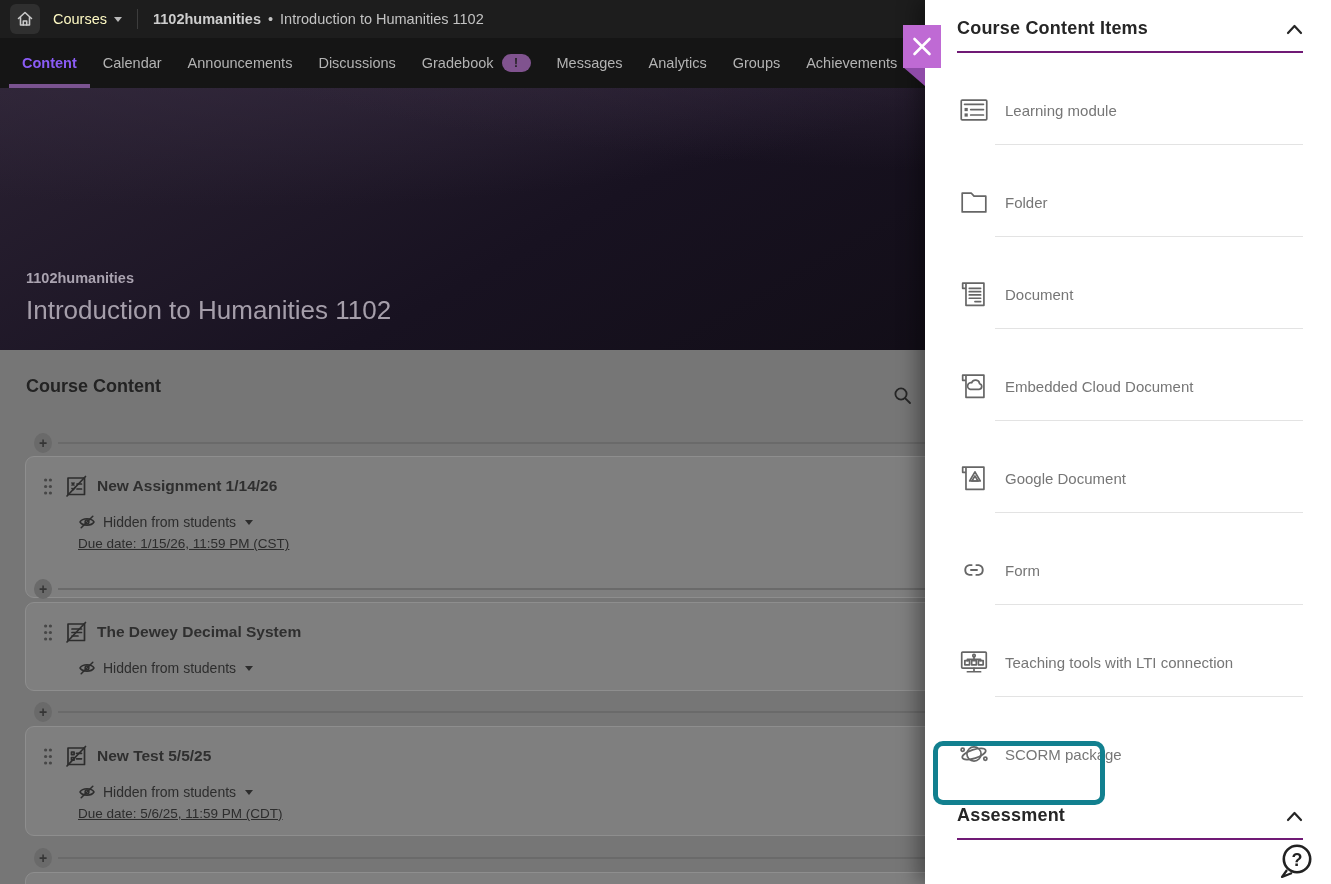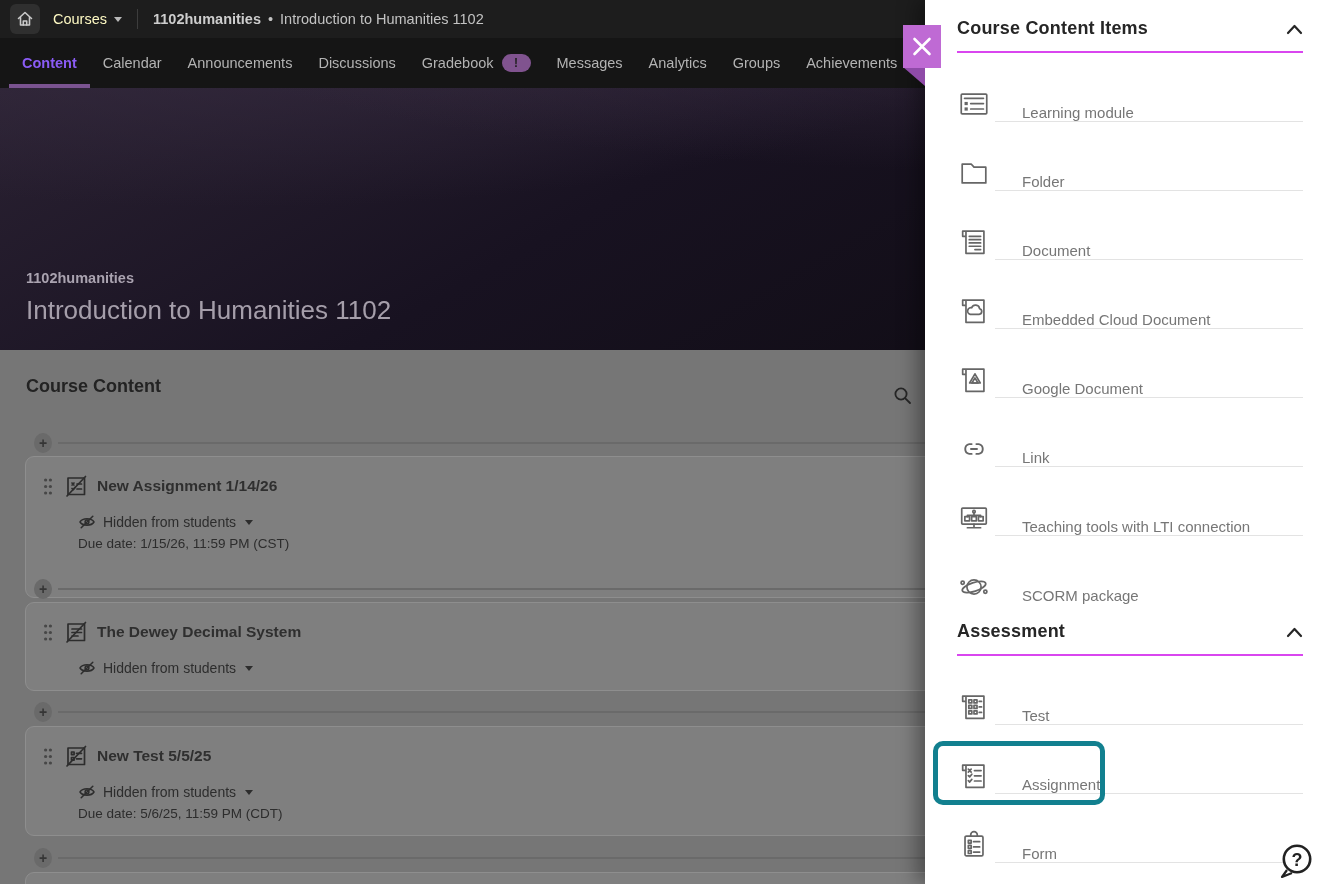--- a/index.html
+++ b/index.html
@@ -51,31 +51,31 @@
   .addline .rule{flex:1;height:1.5px;background:#6a6a6a;margin-left:6px;}
   .card{position:absolute;left:25px;width:1281px;background:#7f7f7f;border:1px solid #8e8e8e;
         border-radius:9px;padding:17px 18px 0 17px;box-sizing:border-box;}
   .crow1{display:flex;align-items:center;}
   .hnd{margin-right:11px;display:flex;}
   .cicon{margin-right:9px;display:flex;}
   .ctitle{font-size:15.5px;font-weight:700;color:#2f2f2f;}
   .crow2{display:flex;align-items:center;margin:15px 0 0 35px;gap:7px;font-size:14px;color:#2d2d2d;}
   .crow2 .caret-dn2{width:0;height:0;border-left:4px solid transparent;border-right:4px solid transparent;
             border-top:5px solid #2d2d2d;margin-left:2px;}
-  .crow3{margin:5px 0 0 35px;font-size:13.5px;color:#2d2d2d;}
+  .crow3{margin:5px 0 0 35px;font-size:13.5px;color:#2d2d2d;text-decoration:underline;}
 
   
   .panel{position:absolute;left:925px;top:0;width:406px;height:884px;background:#ffffff;
          box-shadow:-8px 0 18px rgba(0,0,0,.35);z-index:2;}
   .panel-inner{padding:18px 28px 0 32px;}
   .phead{display:flex;justify-content:space-between;align-items:center;
-         border-bottom:2px solid #d946ef;padding-bottom:12px;}
+         border-bottom:2px solid #701a75;padding-bottom:12px;}
   .phead.assess{margin-top:17px;}
   .phead-title{font-size:18px;font-weight:700;color:#262626;letter-spacing:.2px;}
-  .prow{display:flex;align-items:flex-end;gap:31px;height:68px;cursor:pointer;}
+  .prow{display:flex;align-items:center;gap:14px;height:68px;cursor:pointer;margin-top:23px;}
   .picon{width:34px;height:34px;display:flex;align-items:center;justify-content:center;}
   .plabel{font-size:15px;color:#767676;}
   .pdiv{height:1px;background:#e3e3e3;margin-left:38px;}
   .hilite{position:absolute;left:8px;top:741px;width:162px;height:54px;border:5px solid #12808f;
           border-radius:10px;pointer-events:none;z-index:3;}
   .close-btn{position:absolute;left:903px;top:25px;z-index:4;cursor:pointer;line-height:0;}
   .help-bubble{position:absolute;left:352px;top:841px;z-index:3;cursor:pointer;line-height:0;}
 
   svg{display:block;}
   .oi{stroke:#666;fill:none;stroke-width:1.8;stroke-linecap:round;stroke-linejoin:round;}
@@ -366,21 +366,21 @@
       <div class="pdiv"></div>
 
       <div class="prow">
         <span class="picon">
           <svg width="34" height="34" viewBox="0 0 36 36" class="oi" style="stroke-width:2">
             <path d="M15.5 12.8 h-2.5 a5.3 5.3 0 0 0 0 10.4 h2.5"></path>
             <path d="M20.5 12.8 h2.5 a5.3 5.3 0 0 1 0 10.4 h-2.5"></path>
             <line x1="14.8" y1="18" x2="21.2" y2="18"></line>
           </svg>
         </span>
-        <span class="plabel">Link</span>
+        <span class="plabel">Form</span>
       </div>
       <div class="pdiv"></div>
 
       <div class="prow">
         <span class="picon">
           <svg width="34" height="34" viewBox="0 0 36 36" class="oi">
             <rect x="5" y="7.5" width="26" height="17" rx="1"></rect>
             <circle cx="18" cy="11.3" r="1.3"></circle>
             <path d="M18 12.6 v1.6 M11 16.5 v-1.3 h14 v1.3"></path>
             <rect x="8.3" y="16.5" width="5" height="4.5"></rect>

